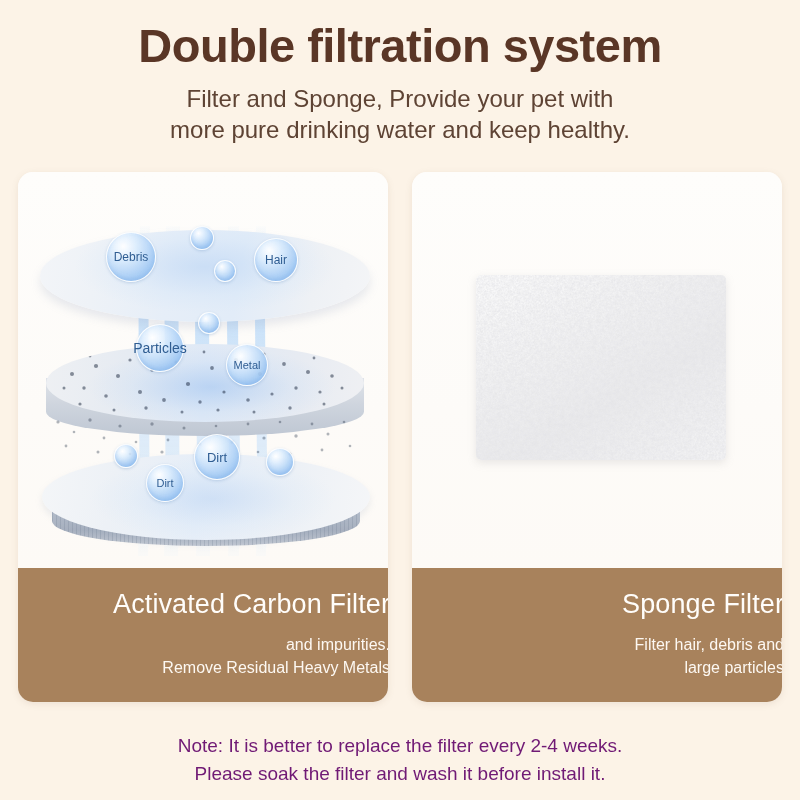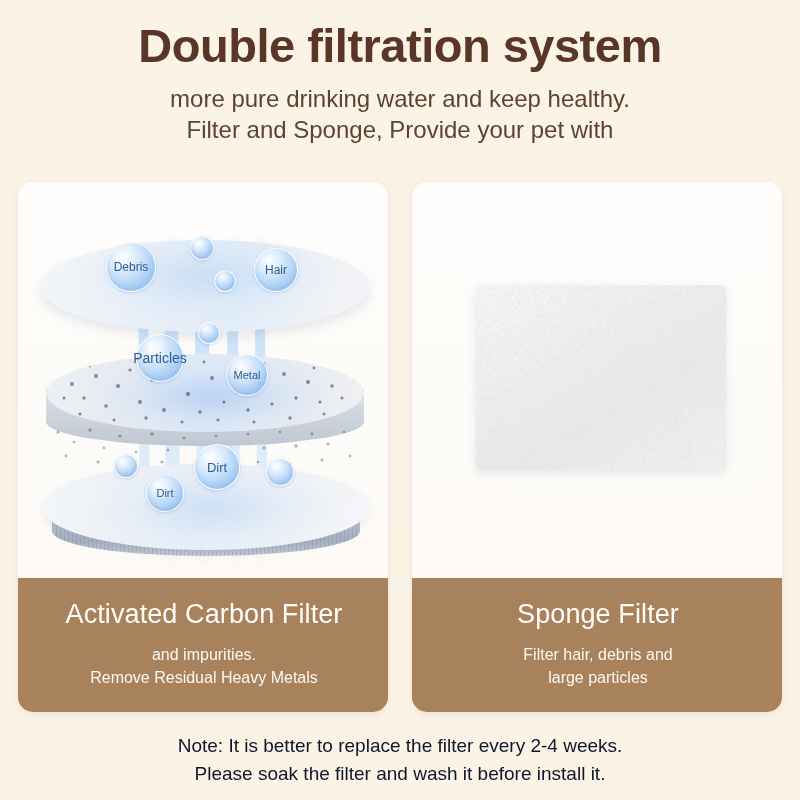--- a/index.html
+++ b/index.html
@@ -46,21 +46,21 @@
     font-size: 24px;
     font-weight: 400;
     color: #5e4334;
     line-height: 1.32;
   }
   .subtitle-line { display: block; }
 
   
   .cards {
     position: absolute;
-    top: 182px;
+    top: 172px;
     left: 18px;
     width: 764px;
     height: 530px;
     display: flex;
     gap: 24px;
   }
   .card {
     position: relative;
     width: 372px;
     height: 530px;
@@ -81,21 +81,21 @@
   }
 
   .card-band {
     position: absolute;
     left: 0;
     bottom: 0;
     width: 372px;
     height: 134px;
     background: #a8825c;
     color: #fffdfa;
-    text-align: center;
+    text-align: right;
   }
   .band-title {
     margin: 0;
     padding-top: 22px;
     font-size: 27px;
     font-weight: 500;
     letter-spacing: 0.1px;
     line-height: 1.1;
     white-space: nowrap;
   }
@@ -247,35 +247,35 @@
 
   
   .note {
     position: absolute;
     top: 732px;
     left: 0;
     width: 800px;
     text-align: center;
     font-size: 19px;
     font-weight: 400;
-    color: #0f172a;
+    color: #701a75;
     line-height: 1.48;
   }
   .note-line { display: block; }
 </style>
 </head>
 <body>
 
 <div class="page">
 
   <div class="header">
     <h1 class="title">Double filtration system</h1>
     <p class="subtitle">
+      <span class="subtitle-line">Filter and Sponge, Provide your pet with</span>
       <span class="subtitle-line">more pure drinking water and keep healthy.</span>
-      <span class="subtitle-line">Filter and Sponge, Provide your pet with</span>
     </p>
   </div>
 
   <div class="cards">
 
     <div class="card">
       <div class="card-figure">
         <div class="discs">
 
           <svg class="water-streams" viewBox="0 0 160 330" preserveAspectRatio="none">

